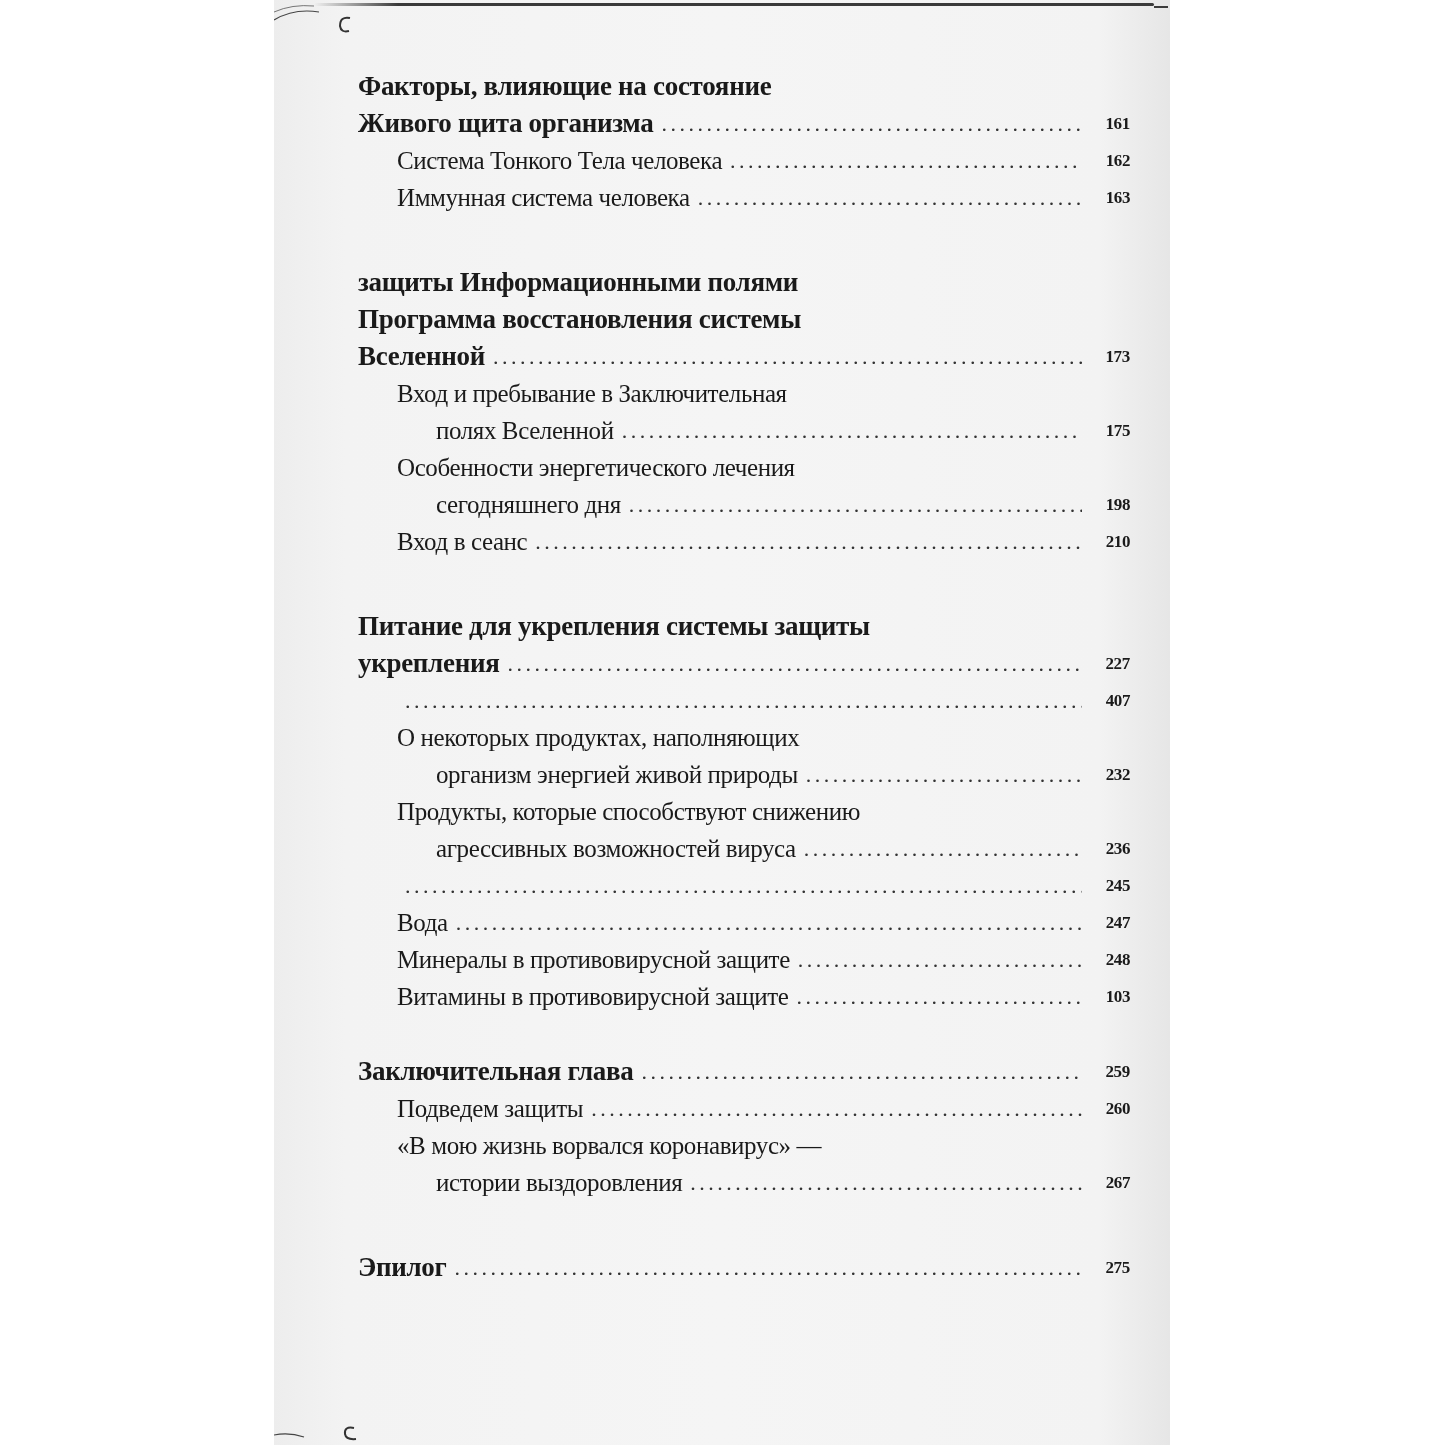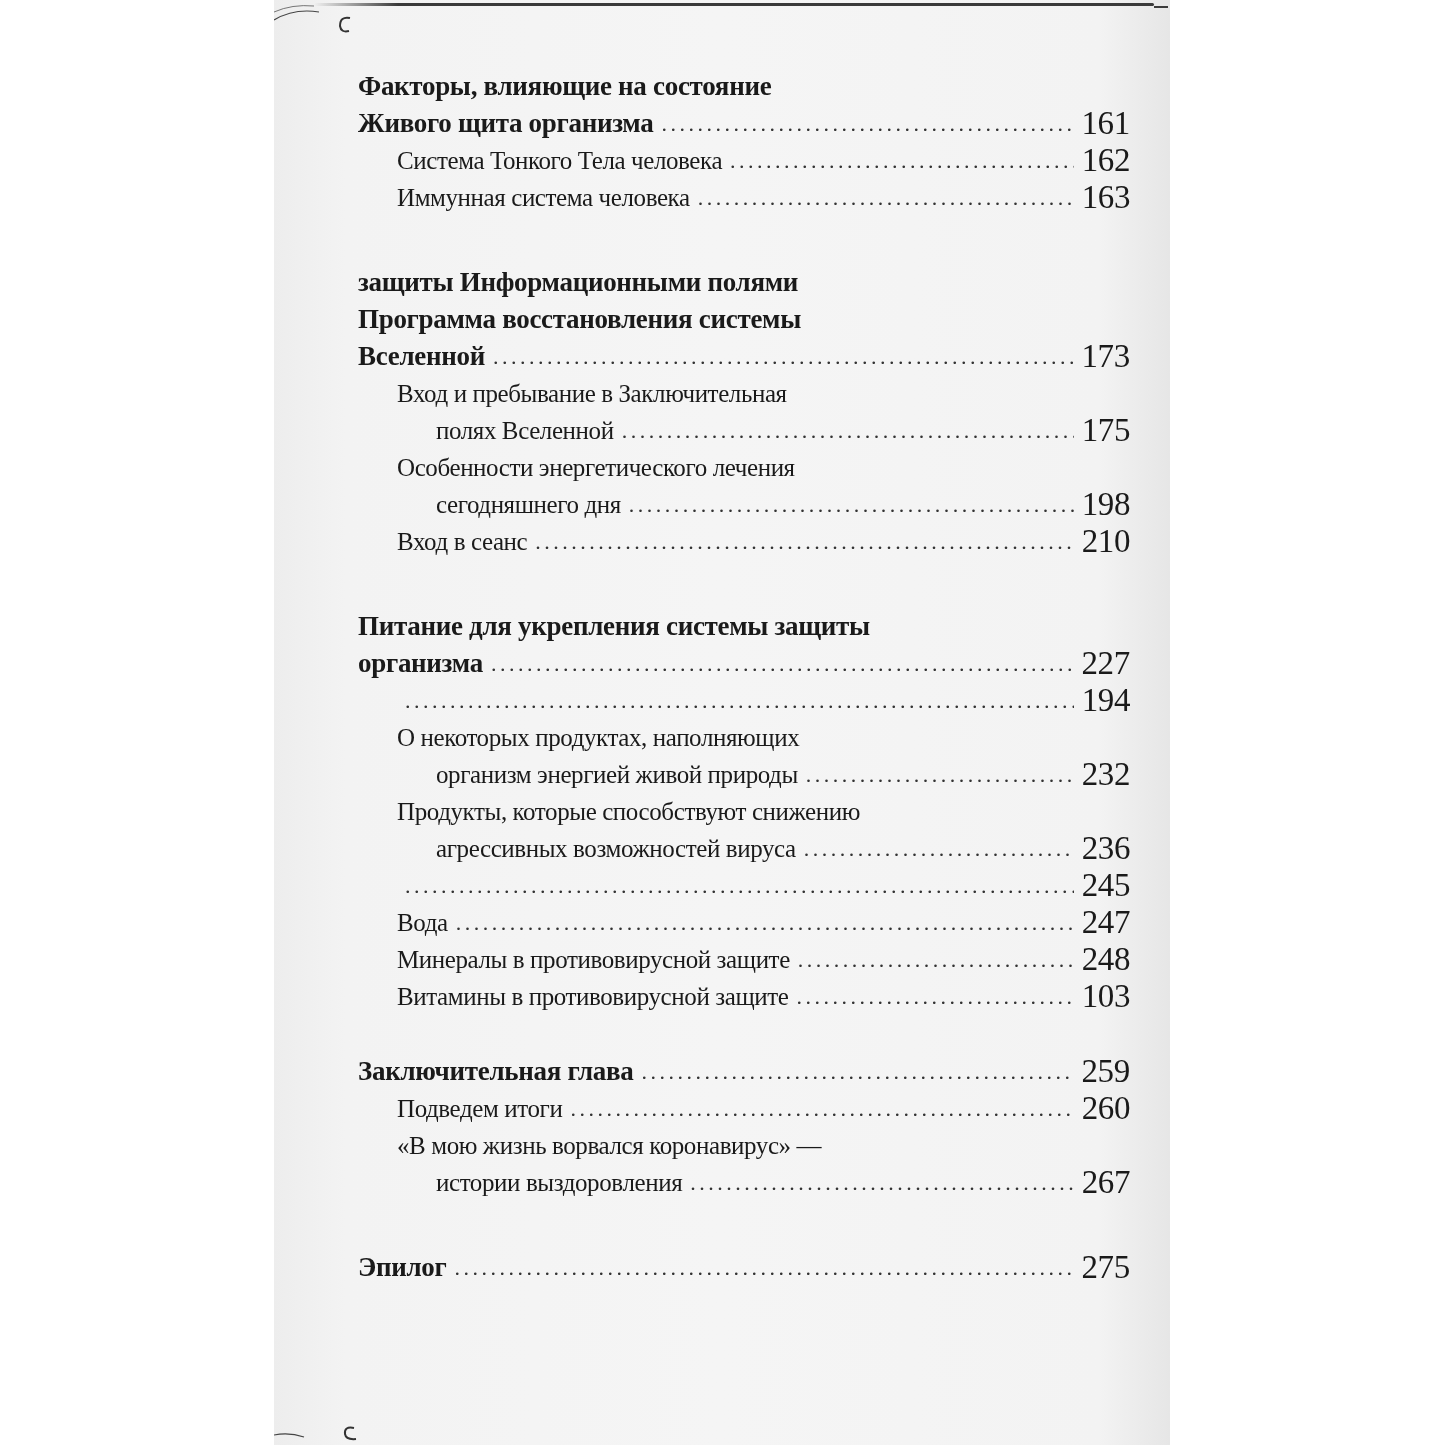--- a/index.html
+++ b/index.html
@@ -23,21 +23,21 @@
   .entry { position:relative; color:#1a1a1a; }
   .entry .line { display:flex; align-items:center; height:37px; line-height:37px; white-space:nowrap; }
   .chapter .line { font-weight:bold; font-size:27px; letter-spacing:-0.3px; }
   .sub .line { font-size:25px; letter-spacing:-0.4px; padding-left:39px; }
   .sub .line.cont { padding-left:78px; }
   .chapter .line.cont { padding-left:0; }
   .dots {
     flex:1; overflow:hidden; margin:0 8px; font-weight:normal; font-size:22px; letter-spacing:3px; color:#333;
   }
   .dots::before { content:". . . . . . . . . . . . . . . . . . . . . . . . . . . . . . . . . . . . . . . . . . . . . . . . . . . . . . . . . . . . . . . . . . . . . . . . . . . . . . . . . . . . . . . . . . . . . . . . . . . . . . . . . . . . . . . . . . . . . . . . . . . . . . . . . . . . . . . . ."; letter-spacing:-1px; }
-  .page-num { font-weight:normal; font-size:33px; min-width:40px; text-align:right; }
+  .page-num { font-weight:bold; font-size:17px; min-width:40px; text-align:right; }
   .gap-lg { height:48px; }
   .gap-md { height:38px; }
 </style>
 </head>
 <body>
 
 <div class="page">
   <div class="top-rule"></div>
   <div class="corner-tr"></div>
   <svg class="flourish-tl" width="110" height="40" viewBox="0 0 110 40">
@@ -120,29 +120,29 @@
         </div>
     </div>
 
     <div class="gap-lg"></div>
 
     <div class="entry chapter">
       <div class="line cont">
           <span>Питание для укрепления системы защиты</span>
         </div>
       <div class="line cont">
-          <span>организма</span>
+          <span>укрепления</span>
           <span class="dots"></span>
           <span class="page-num">227</span>
         </div>
     </div>
     <div class="entry sub">
       <div class="line">
           <span class="dots"></span>
-          <span class="page-num">194</span>
+          <span class="page-num">407</span>
         </div>
     </div>
     <div class="entry sub">
       <div class="line">
           <span>О некоторых продуктах, наполняющих</span>
         </div>
       <div class="line cont">
           <span>организм энергией живой природы</span>
           <span class="dots"></span>
           <span class="page-num">232</span>
@@ -190,21 +190,21 @@
 
     <div class="entry chapter">
       <div class="line cont">
           <span>Заключительная глава</span>
           <span class="dots"></span>
           <span class="page-num">259</span>
         </div>
     </div>
     <div class="entry sub">
       <div class="line">
-          <span>Подведем итоги</span>
+          <span>Подведем защиты</span>
           <span class="dots"></span>
           <span class="page-num">260</span>
         </div>
     </div>
     <div class="entry sub">
       <div class="line">
           <span>«В мою жизнь ворвался коронавирус» —</span>
         </div>
       <div class="line cont">
           <span>истории выздоровления</span>

